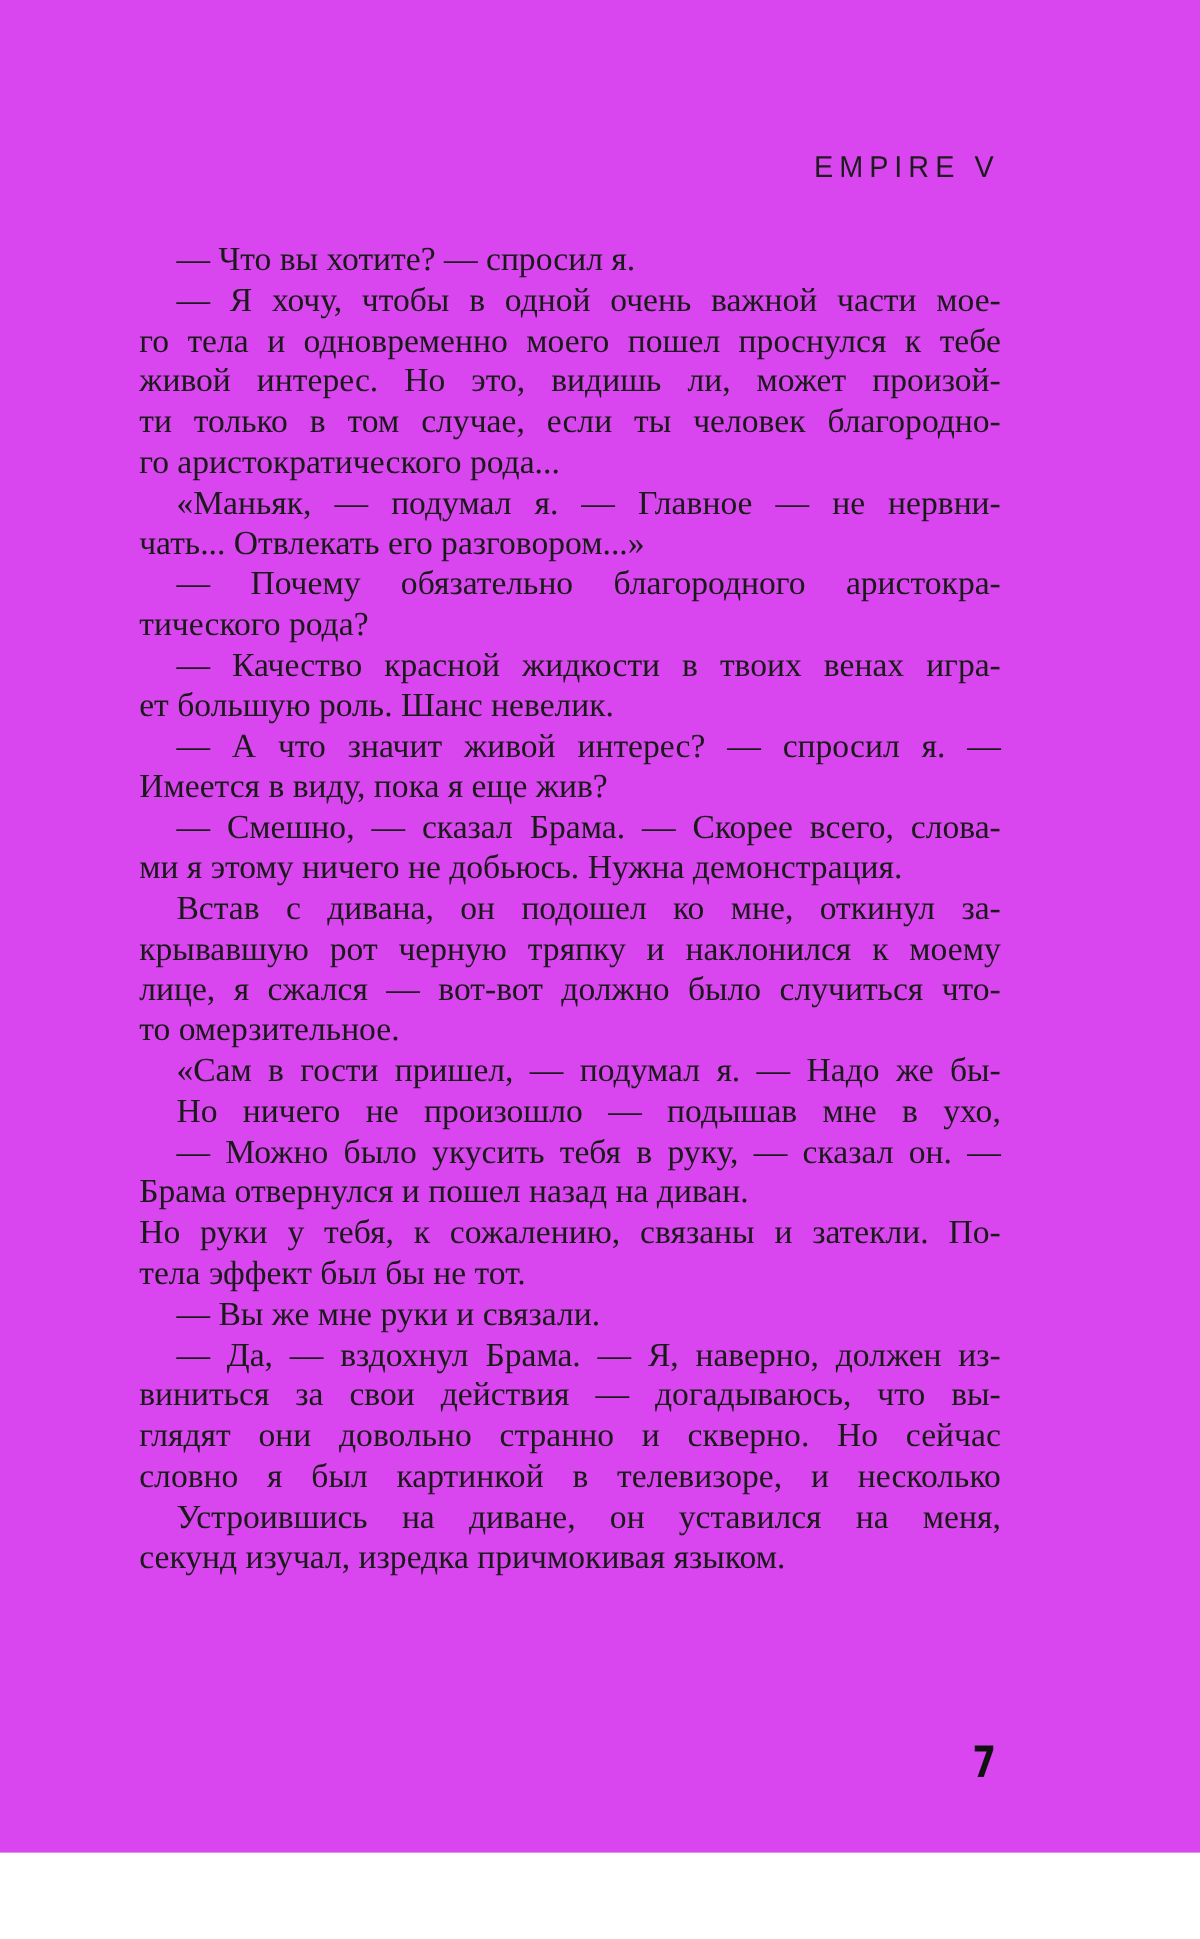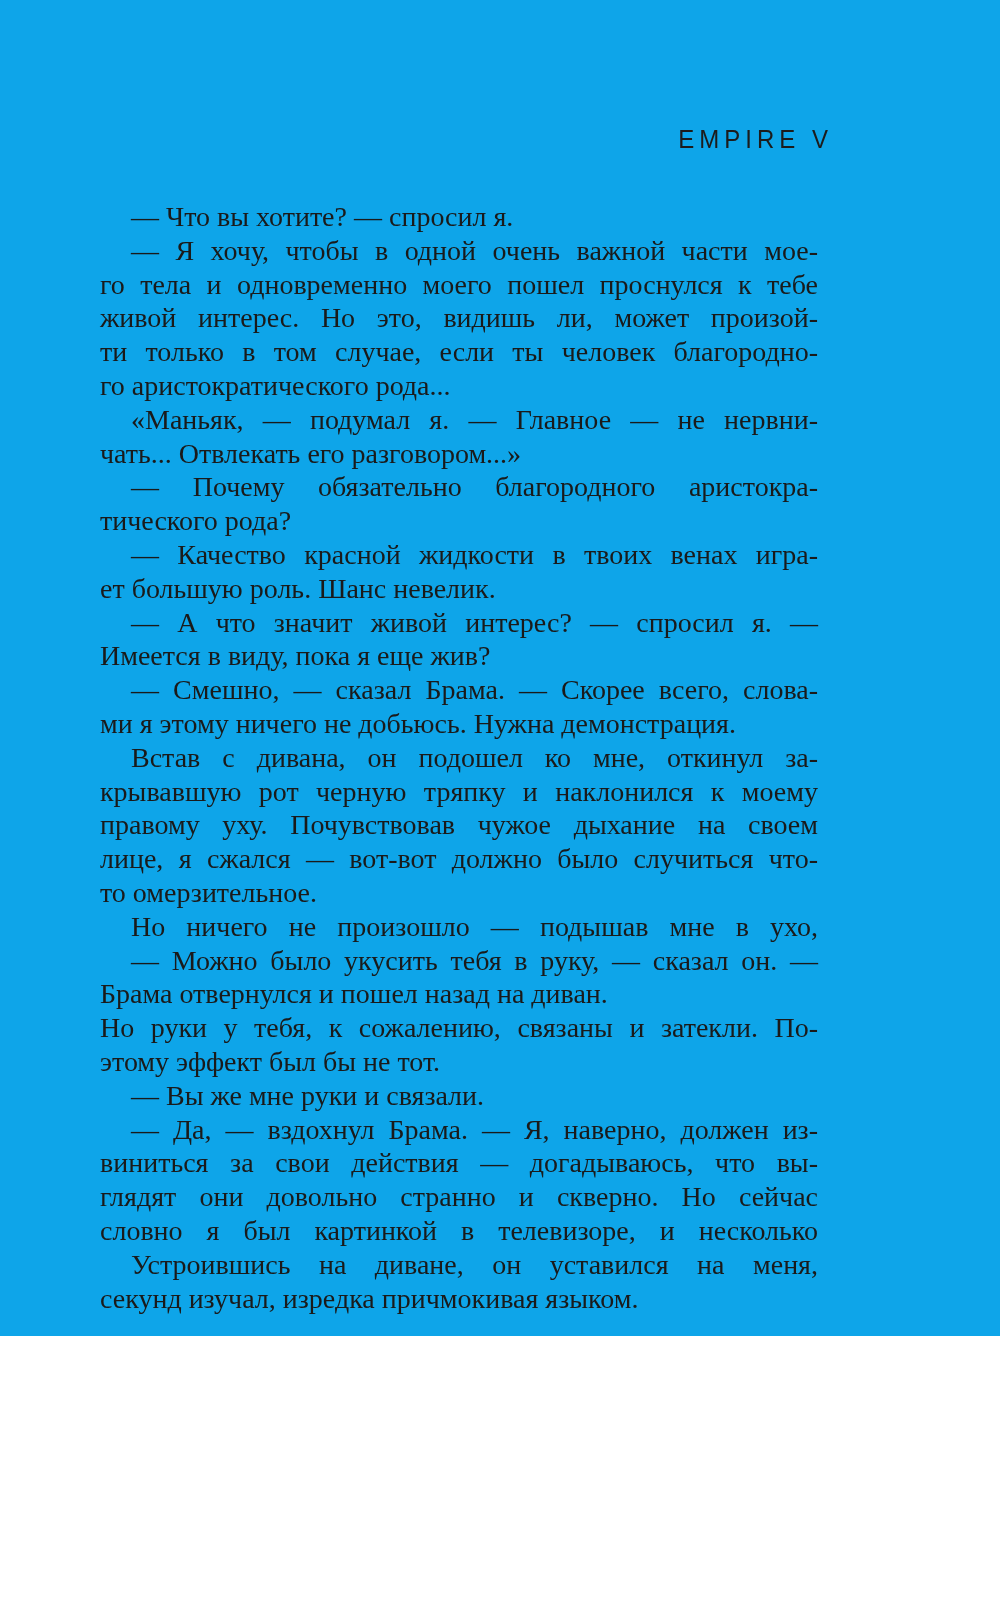--- a/index.html
+++ b/index.html
@@ -3,42 +3,42 @@
 <meta charset="utf-8">
 <style>
   html, body {
     margin: 0;
     padding: 0;
     background: #ffffff;
   }
   .page {
     position: relative;
     width: 1000px;
-    height: 1336px;
-    background: #0ea5e9;
+    height: 1544px;
+    background: #d946ef;
     overflow: hidden;
     font-family: "Liberation Serif", serif;
   }
   .running-head {
     position: absolute;
     top: 126px;
     right: 167px;
     font-family: "Liberation Sans", sans-serif;
     font-size: 24px;
     font-weight: normal;
     letter-spacing: 5px;
     color: #1c1c1c;
     transform: scaleY(1.05);
     transform-origin: 100% 50%;
     white-space: nowrap;
   }
   .text-block {
     position: absolute;
     top: 200px;
-    left: 100px;
+    left: 116px;
     width: 718px;
     color: #1a1a1a;
   }
   .line {
     font-size: 28px;
     line-height: 33.8px;
     text-align: justify;
     text-align-last: justify;
     white-space: normal;
     color: #1a1a1a;
@@ -81,28 +81,28 @@
       <div class="line indent">— Почему обязательно благородного аристокра-</div>
       <div class="line para-end">тического рода?</div>
       <div class="line indent">— Качество красной жидкости в твоих венах игра-</div>
       <div class="line para-end">ет большую роль. Шанс невелик.</div>
       <div class="line indent">— А что значит живой интерес? — спросил я. —</div>
       <div class="line para-end">Имеется в виду, пока я еще жив?</div>
       <div class="line indent">— Смешно, — сказал Брама. — Скорее всего, слова-</div>
       <div class="line para-end">ми я этому ничего не добьюсь. Нужна демонстрация.</div>
       <div class="line indent">Встав с дивана, он подошел ко мне, откинул за-</div>
       <div class="line">крывавшую рот черную тряпку и наклонился к моему</div>
-      <div class="line">правому уху. Почувствовав чужое дыхание на своем</div>
       <div class="line">лице, я сжался — вот-вот должно было случиться что-</div>
       <div class="line para-end">то омерзительное.</div>
+      <div class="line indent">«Сам в гости пришел, — подумал я. — Надо же бы-</div>
       <div class="line indent">Но ничего не произошло — подышав мне в ухо,</div>
       <div class="line indent">— Можно было укусить тебя в руку, — сказал он. —</div>
       <div class="line para-end">Брама отвернулся и пошел назад на диван.</div>
       <div class="line">Но руки у тебя, к сожалению, связаны и затекли. По-</div>
-      <div class="line para-end">этому эффект был бы не тот.</div>
+      <div class="line para-end">тела эффект был бы не тот.</div>
       <div class="line indent para-end">— Вы же мне руки и связали.</div>
       <div class="line indent">— Да, — вздохнул Брама. — Я, наверно, должен из-</div>
       <div class="line">виниться за свои действия — догадываюсь, что вы-</div>
       <div class="line">глядят они довольно странно и скверно. Но сейчас</div>
       <div class="line">словно я был картинкой в телевизоре, и несколько</div>
       <div class="line indent">Устроившись на диване, он уставился на меня,</div>
       <div class="line para-end">секунд изучал, изредка причмокивая языком.</div>
     </div>
 
   <div class="page-number">7</div>

